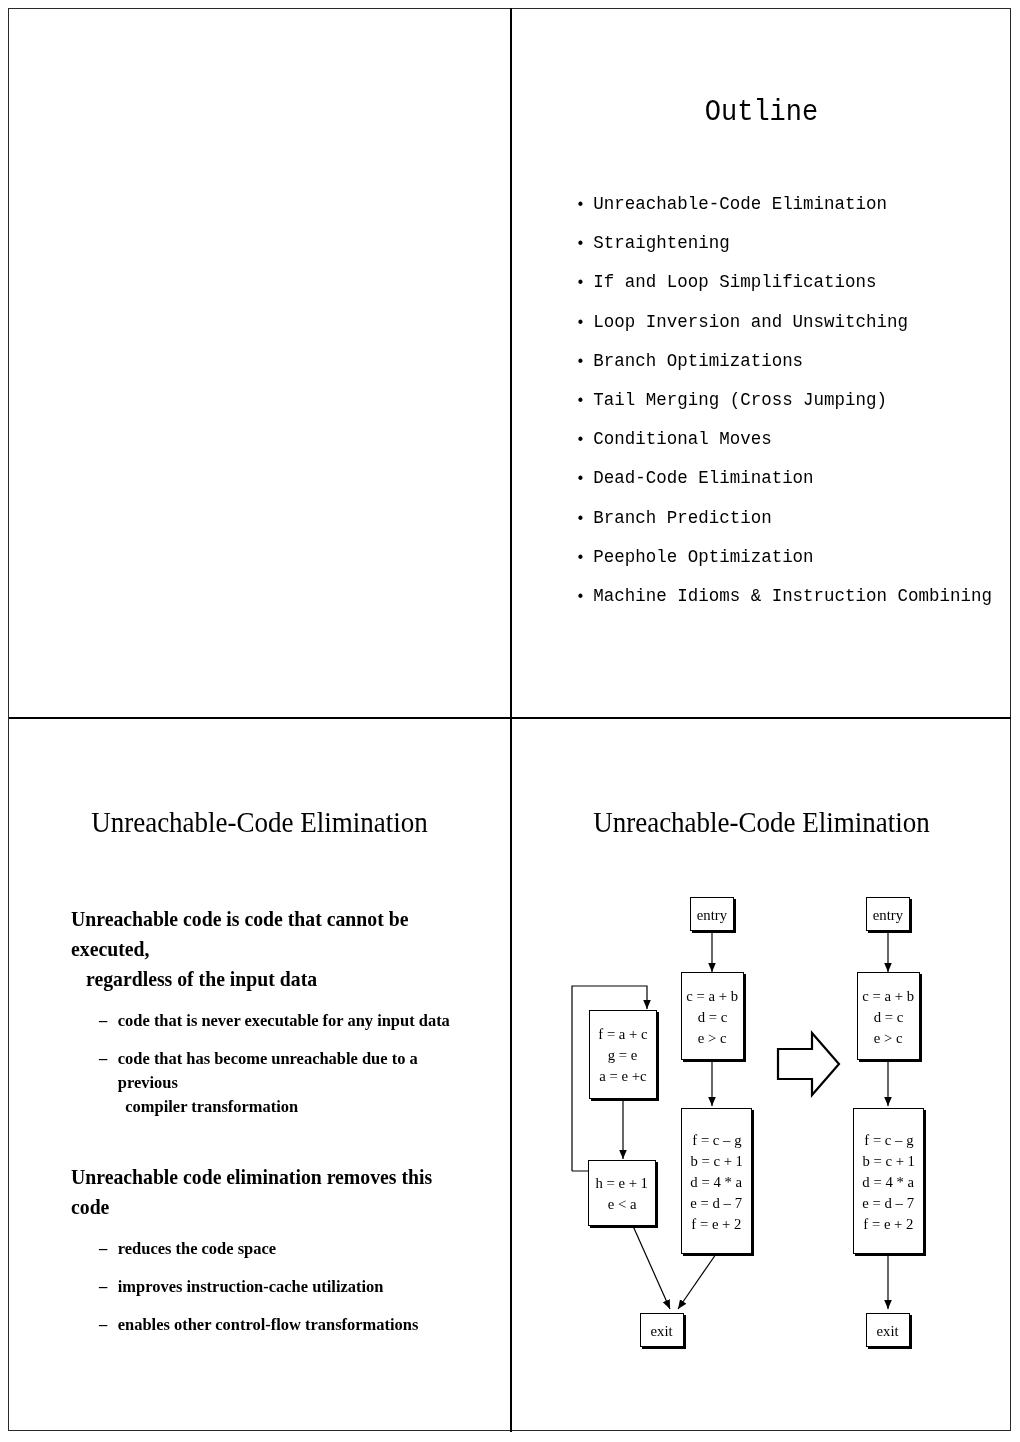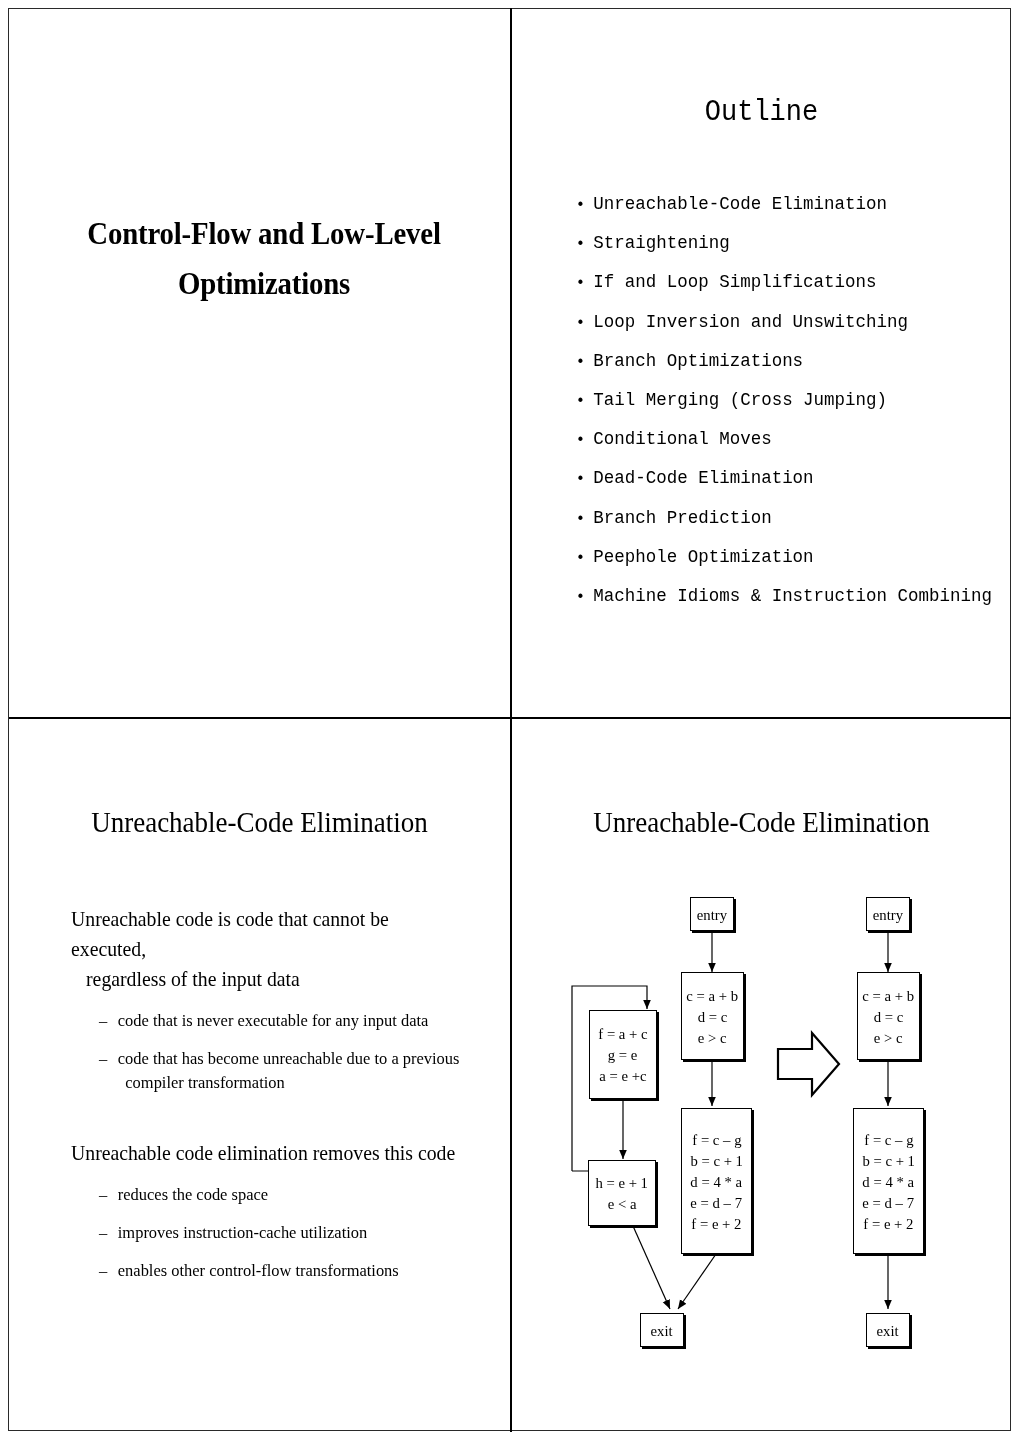--- a/index.html
+++ b/index.html
@@ -120,20 +120,21 @@
     font-size: 17px;
     line-height: 39.2px;
   }
 
   
   #uce-body {
     position: absolute;
     left: 62px;
     top: 185px;
     width: 415px;
+    font-weight: bold;
   }
   .lvl1 {
     font-size: 21px;
     line-height: 30px;
     margin-bottom: 8px;
     transform: scaleX(0.94);
     transform-origin: left top;
   }
   .lvl1 .cont { display: block; padding-left: 16px; }
   .sublist {
@@ -191,26 +192,20 @@
 </style>
 </head>
 <body>
 
 <div id="page">
 
   <div id="page-frame"></div>
   <div id="divider-vertical"></div>
   <div id="divider-horizontal"></div>
 
-  <div class="slide" id="slide-title">
-    <div class="deck-title">
-      <span class="tl-line">Control-Flow and Low-Level</span>
-      <span class="tl-line">Optimizations</span>
-    </div>
-  </div>
 
   <div class="slide" id="slide-outline">
     <div class="slide-heading" id="outline-heading">Outline</div>
     <ul id="outline-list">
       <li><span class="bullet-dot">•</span><span>Unreachable-Code Elimination</span></li>
       <li><span class="bullet-dot">•</span><span>Straightening</span></li>
       <li><span class="bullet-dot">•</span><span>If and Loop Simplifications</span></li>
       <li><span class="bullet-dot">•</span><span>Loop Inversion and Unswitching</span></li>
       <li><span class="bullet-dot">•</span><span>Branch Optimizations</span></li>
       <li><span class="bullet-dot">•</span><span>Tail Merging (Cross Jumping)</span></li>

